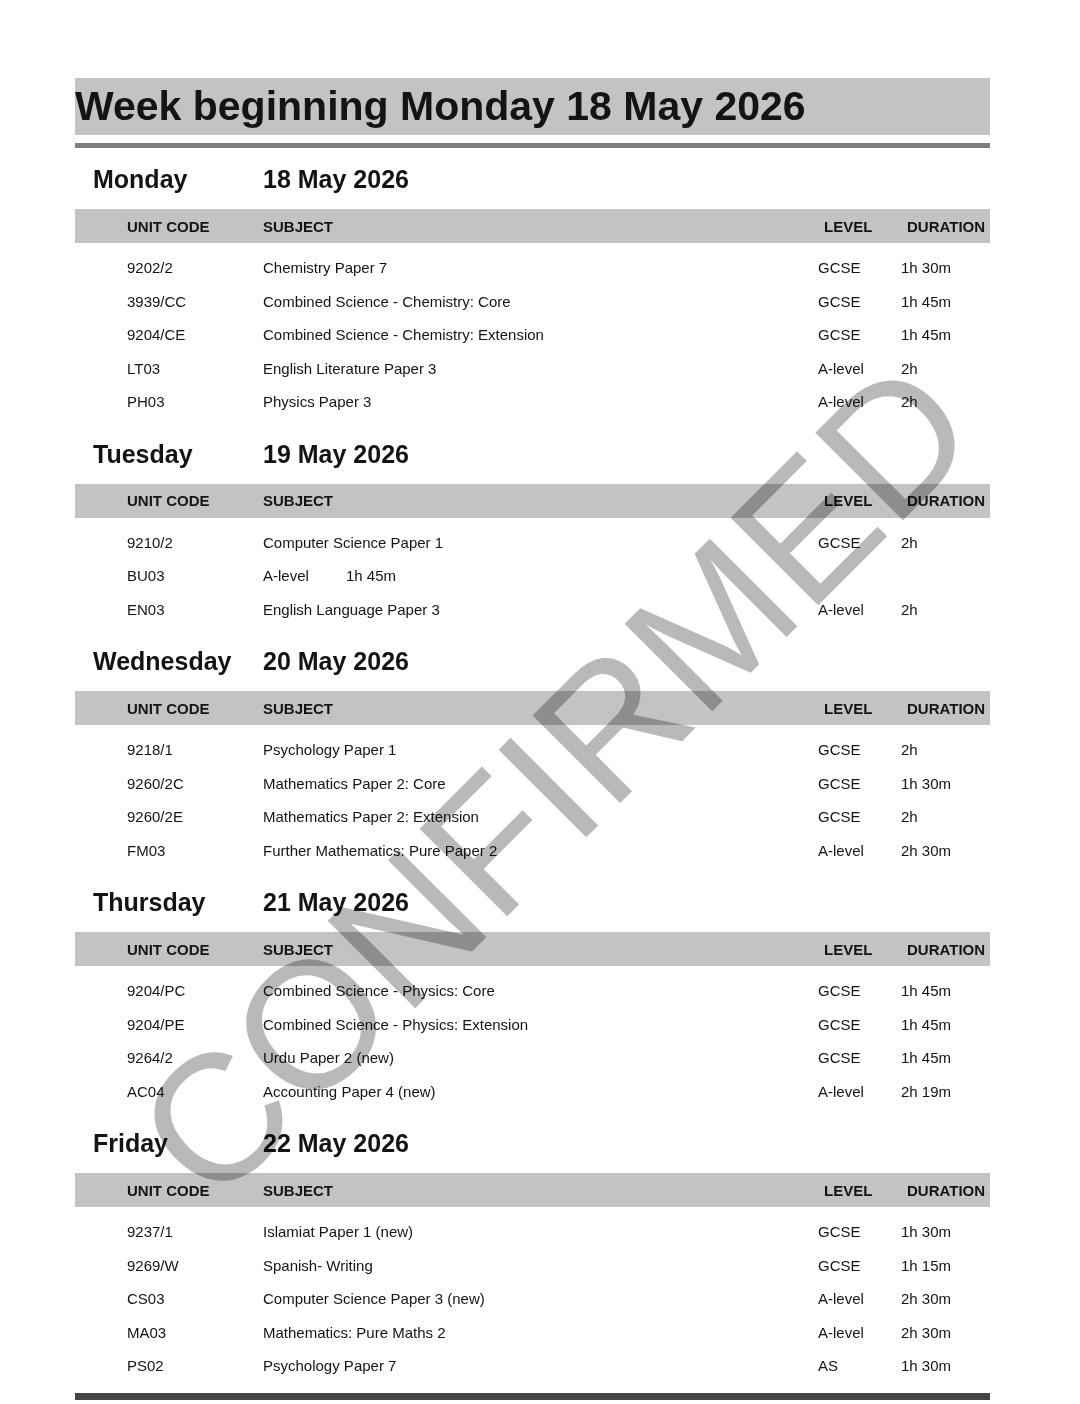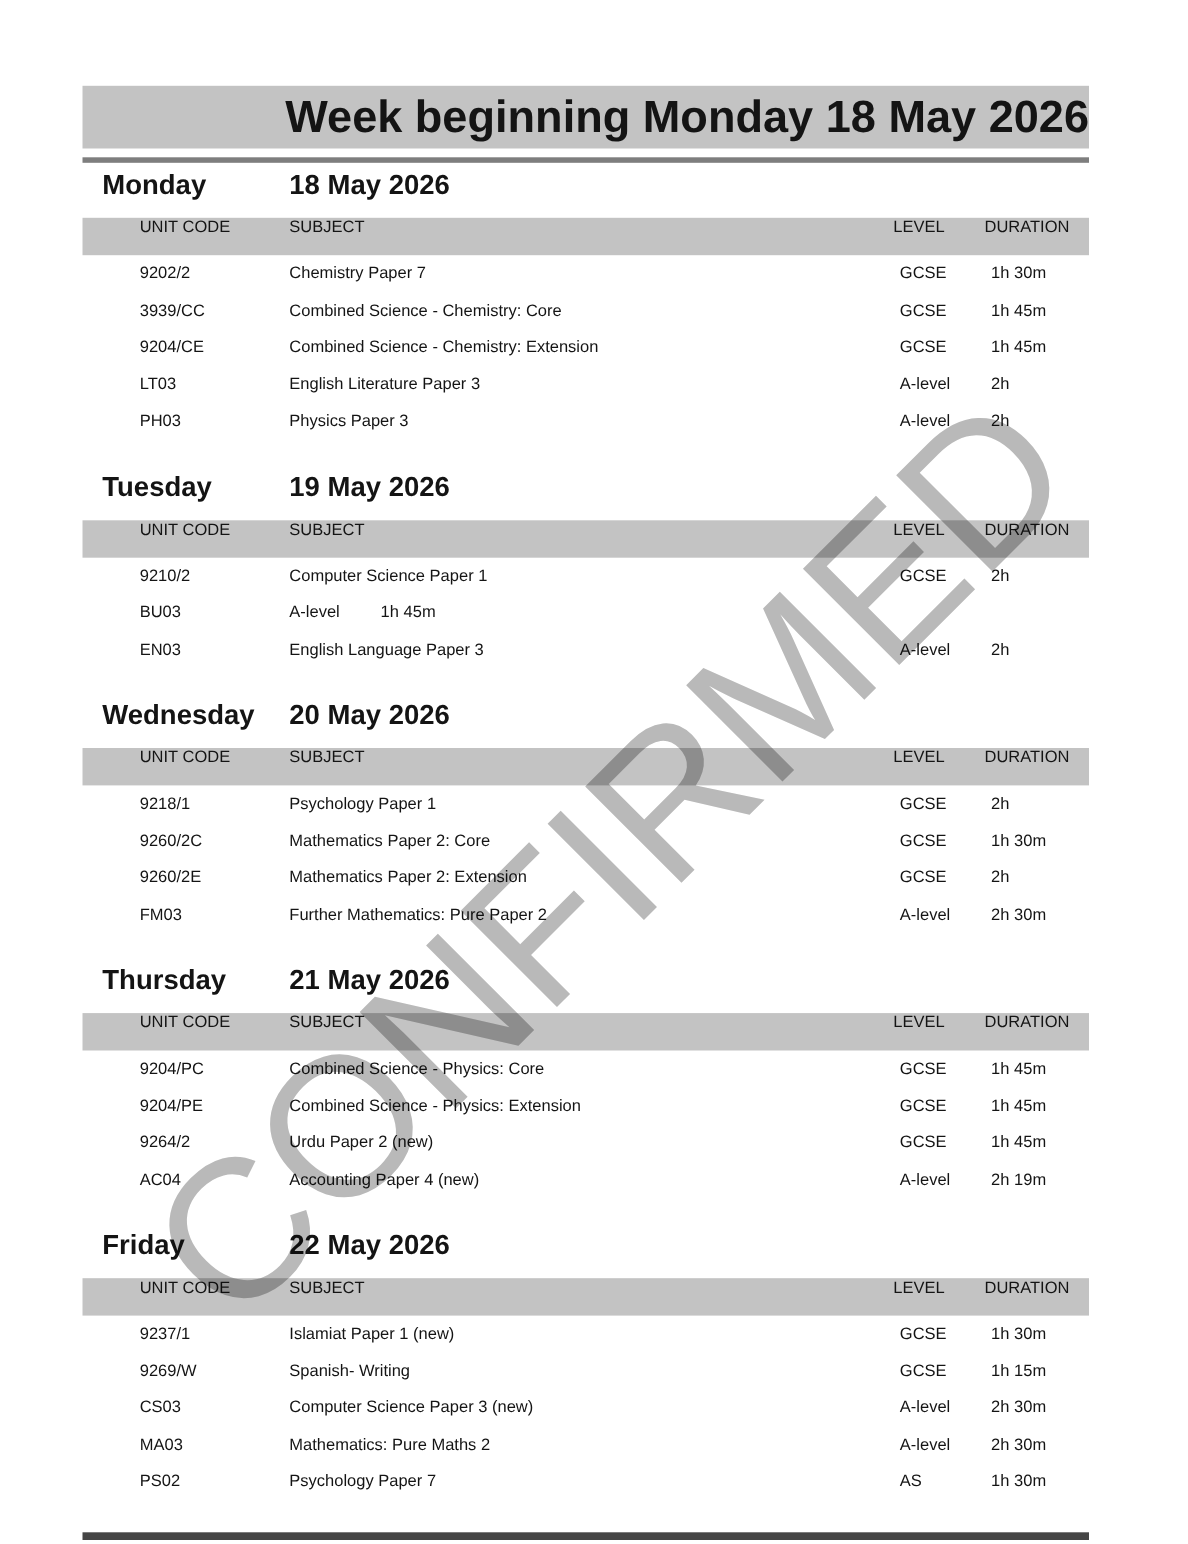--- a/index.html
+++ b/index.html
@@ -20,56 +20,56 @@
     color:var(--text-black);
   }
   .content{
     position:absolute;
     left:75px;top:78px;
     width:915px;
   }
   .title-banner{
     height:57px;
     background:var(--bar-gray);
-    display:flex;align-items:center;justify-content:flex-end;
+    display:flex;align-items:center;justify-content:flex-start;
   }
   .title-banner .page-title{
     font-size:41px;
     font-weight:bold;
     letter-spacing:0px;
     white-space:nowrap;
   }
   .title-rule{
     margin-top:8px;
     height:5px;
     background:var(--rule-gray);
   }
   .day{margin-top:21px;}
-  .day:first-of-type{margin-top:6px;}
+  .day:first-of-type{margin-top:17px;}
   .day-heading{
     margin-left:18px;
     display:flex;
     line-height:28px;
     font-size:25px;
     font-weight:bold;
   }
   .day-name{width:170px;}
   .table-header{
     margin-top:16px;
     height:34px;
     background:var(--bar-gray);
-    display:flex;align-items:flex-start;
-    font-size:15px;font-weight:normal;
-    padding-left:52px;padding-right:12px;
+    display:flex;align-items:center;
+    font-size:15px;font-weight:bold;
+    padding-left:52px;padding-right:0;
     box-sizing:border-box;
   }
   .exam-rows{padding-top:8px;}
   .exam-row{
     height:33.5px;
-    display:flex;
+    display:flex;align-items:center;
     font-size:15px;
     padding-left:52px;padding-right:6px;
     box-sizing:border-box;
   }
   .col-code{width:136px;flex:0 0 auto;}
   .col-subject{flex:1 1 auto;min-width:0;}
   .col-level{width:83px;flex:0 0 auto;}
   .col-duration{width:83px;flex:0 0 auto;}
   .footer-bar{
     position:absolute;

